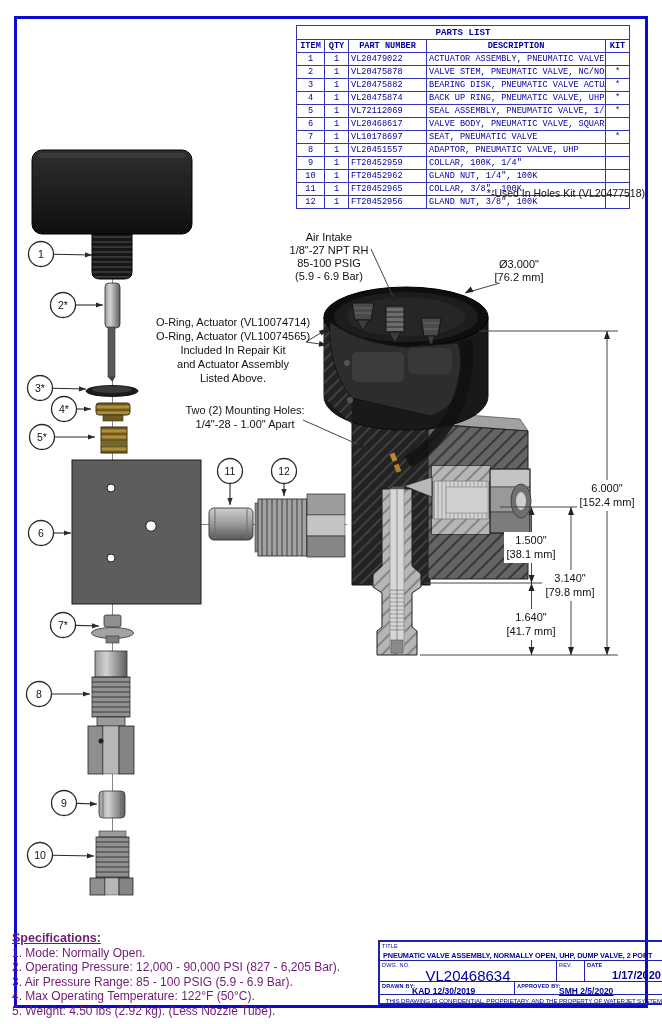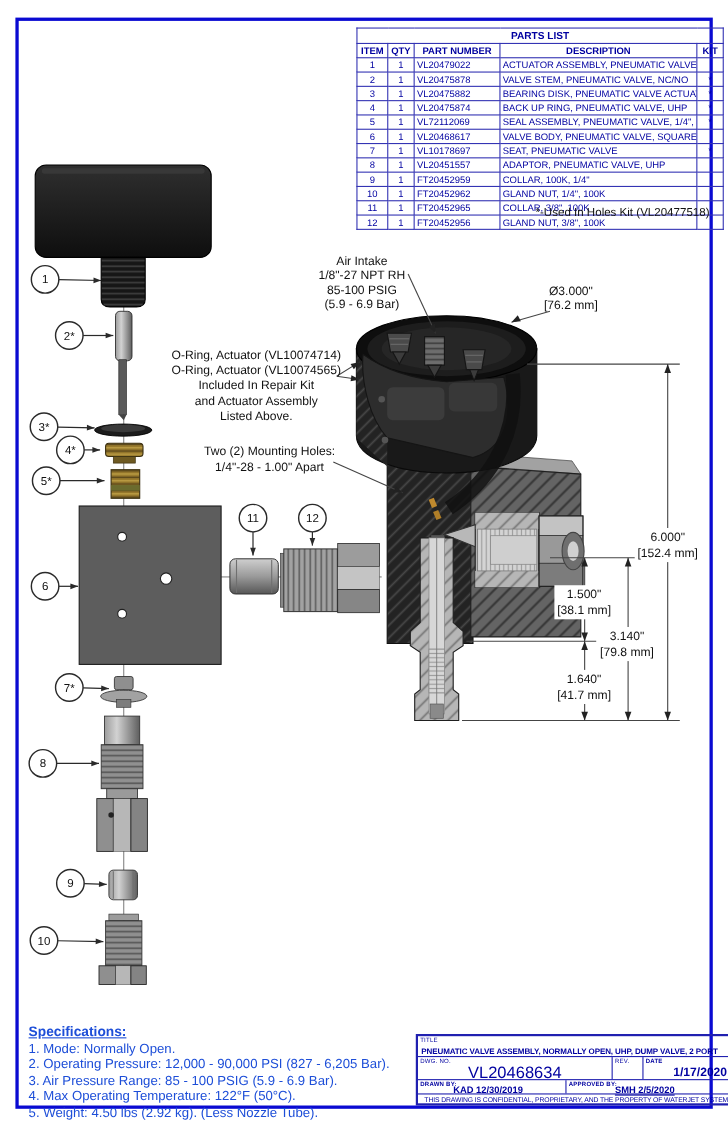--- a/index.html
+++ b/index.html
@@ -4,30 +4,30 @@
 <style>
   html,body{margin:0;padding:0;background:#fff;}
   #page{position:relative;width:662px;height:1024px;background:#fff;overflow:hidden;
         font-family:"Liberation Sans",sans-serif;}
   #frame{position:absolute;left:14px;top:16px;width:628px;height:986px;border:3px solid #0a0ad2;}
   svg{position:absolute;left:0;top:0;}
   .ann{font:11px "Liberation Sans",sans-serif;fill:#111;}
   .dim{font:11px "Liberation Sans",sans-serif;fill:#111;}
   .bal{font:10.5px "Liberation Sans",sans-serif;fill:#111;}
   
-  #parts{position:absolute;left:324px;top:25px;width:333px;border-collapse:collapse;
-         table-layout:fixed;font-size:8.6px;color:#0000a0;}
+  #parts{position:absolute;left:296px;top:25px;width:333px;border-collapse:collapse;
+         table-layout:fixed;font-size:8.6px;color:#0000a0;font-family:Liberation Mono, monospace;}
   #parts td,#parts th{border:1px solid #3434b4;padding:0 2px;height:12px;line-height:11px;
          overflow:hidden;white-space:nowrap;}
   #parts .tt{text-align:center;font-weight:bold;font-size:9.2px;height:13px;}
   #parts th{text-align:center;font-weight:bold;}
   #parts td.c{text-align:center;}
   #footnote{position:absolute;right:17px;top:187px;font-size:10.5px;color:#111;}
   
-  #specs{position:absolute;left:26px;top:931px;font-size:12px;color:#1d4ed8;line-height:14.6px;}
+  #specs{position:absolute;left:12px;top:931px;font-size:12px;color:#701a75;line-height:14.6px;}
   #specs .hd{font-weight:bold;text-decoration:underline;font-size:12.5px;}
   
   #tblock{position:absolute;left:378px;top:940px;width:312px;height:65px;border:2px solid #2020b0;
           color:#0000a0;box-sizing:border-box;}
   #tblock .row{display:flex;border-bottom:1px solid #2020b0;box-sizing:border-box;}
   #tblock .cell{position:relative;box-sizing:border-box;border-right:1px solid #2020b0;}
   #tblock .cell:last-child{border-right:none;}
   #tblock .lab{position:absolute;left:2px;top:1px;font-size:5.5px;letter-spacing:.2px;}
   .r1{height:19px;} .r2{height:21px;} .r3{height:13px;} .r4{height:10px;border-bottom:none!important;}
   #tb-title{font-size:7.3px;font-weight:bold;padding:9px 0 0 3px;white-space:nowrap;letter-spacing:-0.1px;}

